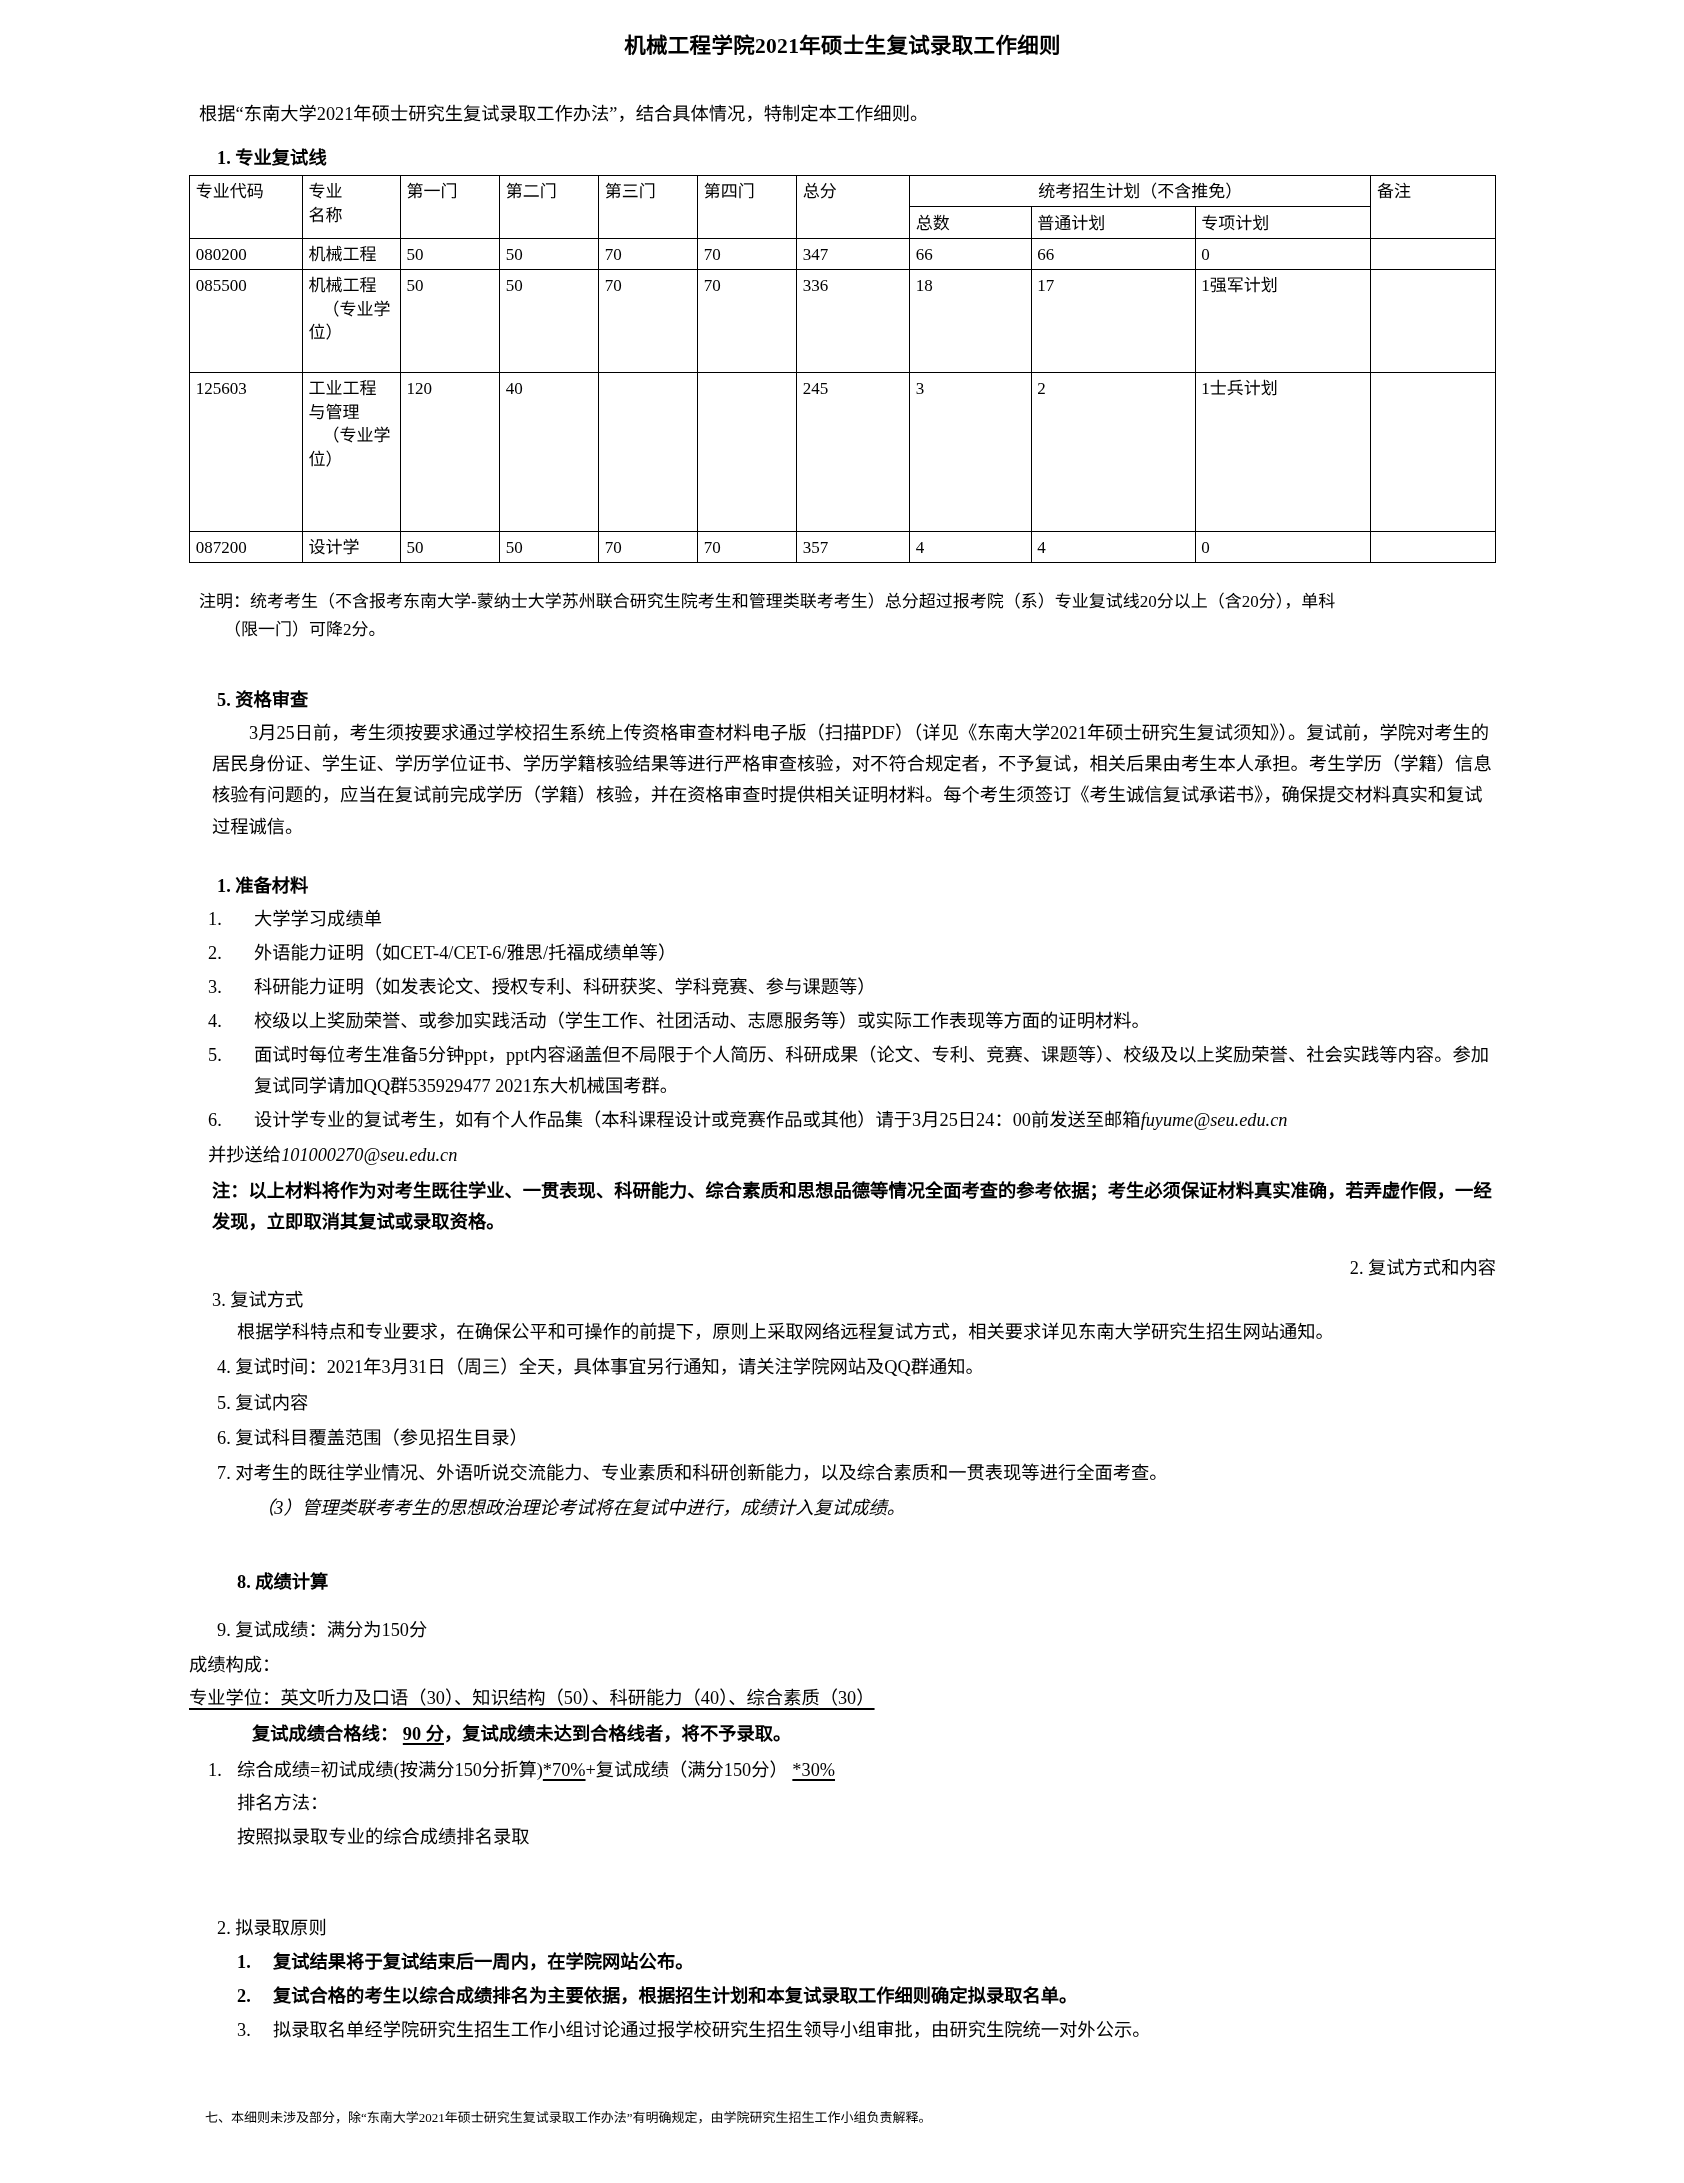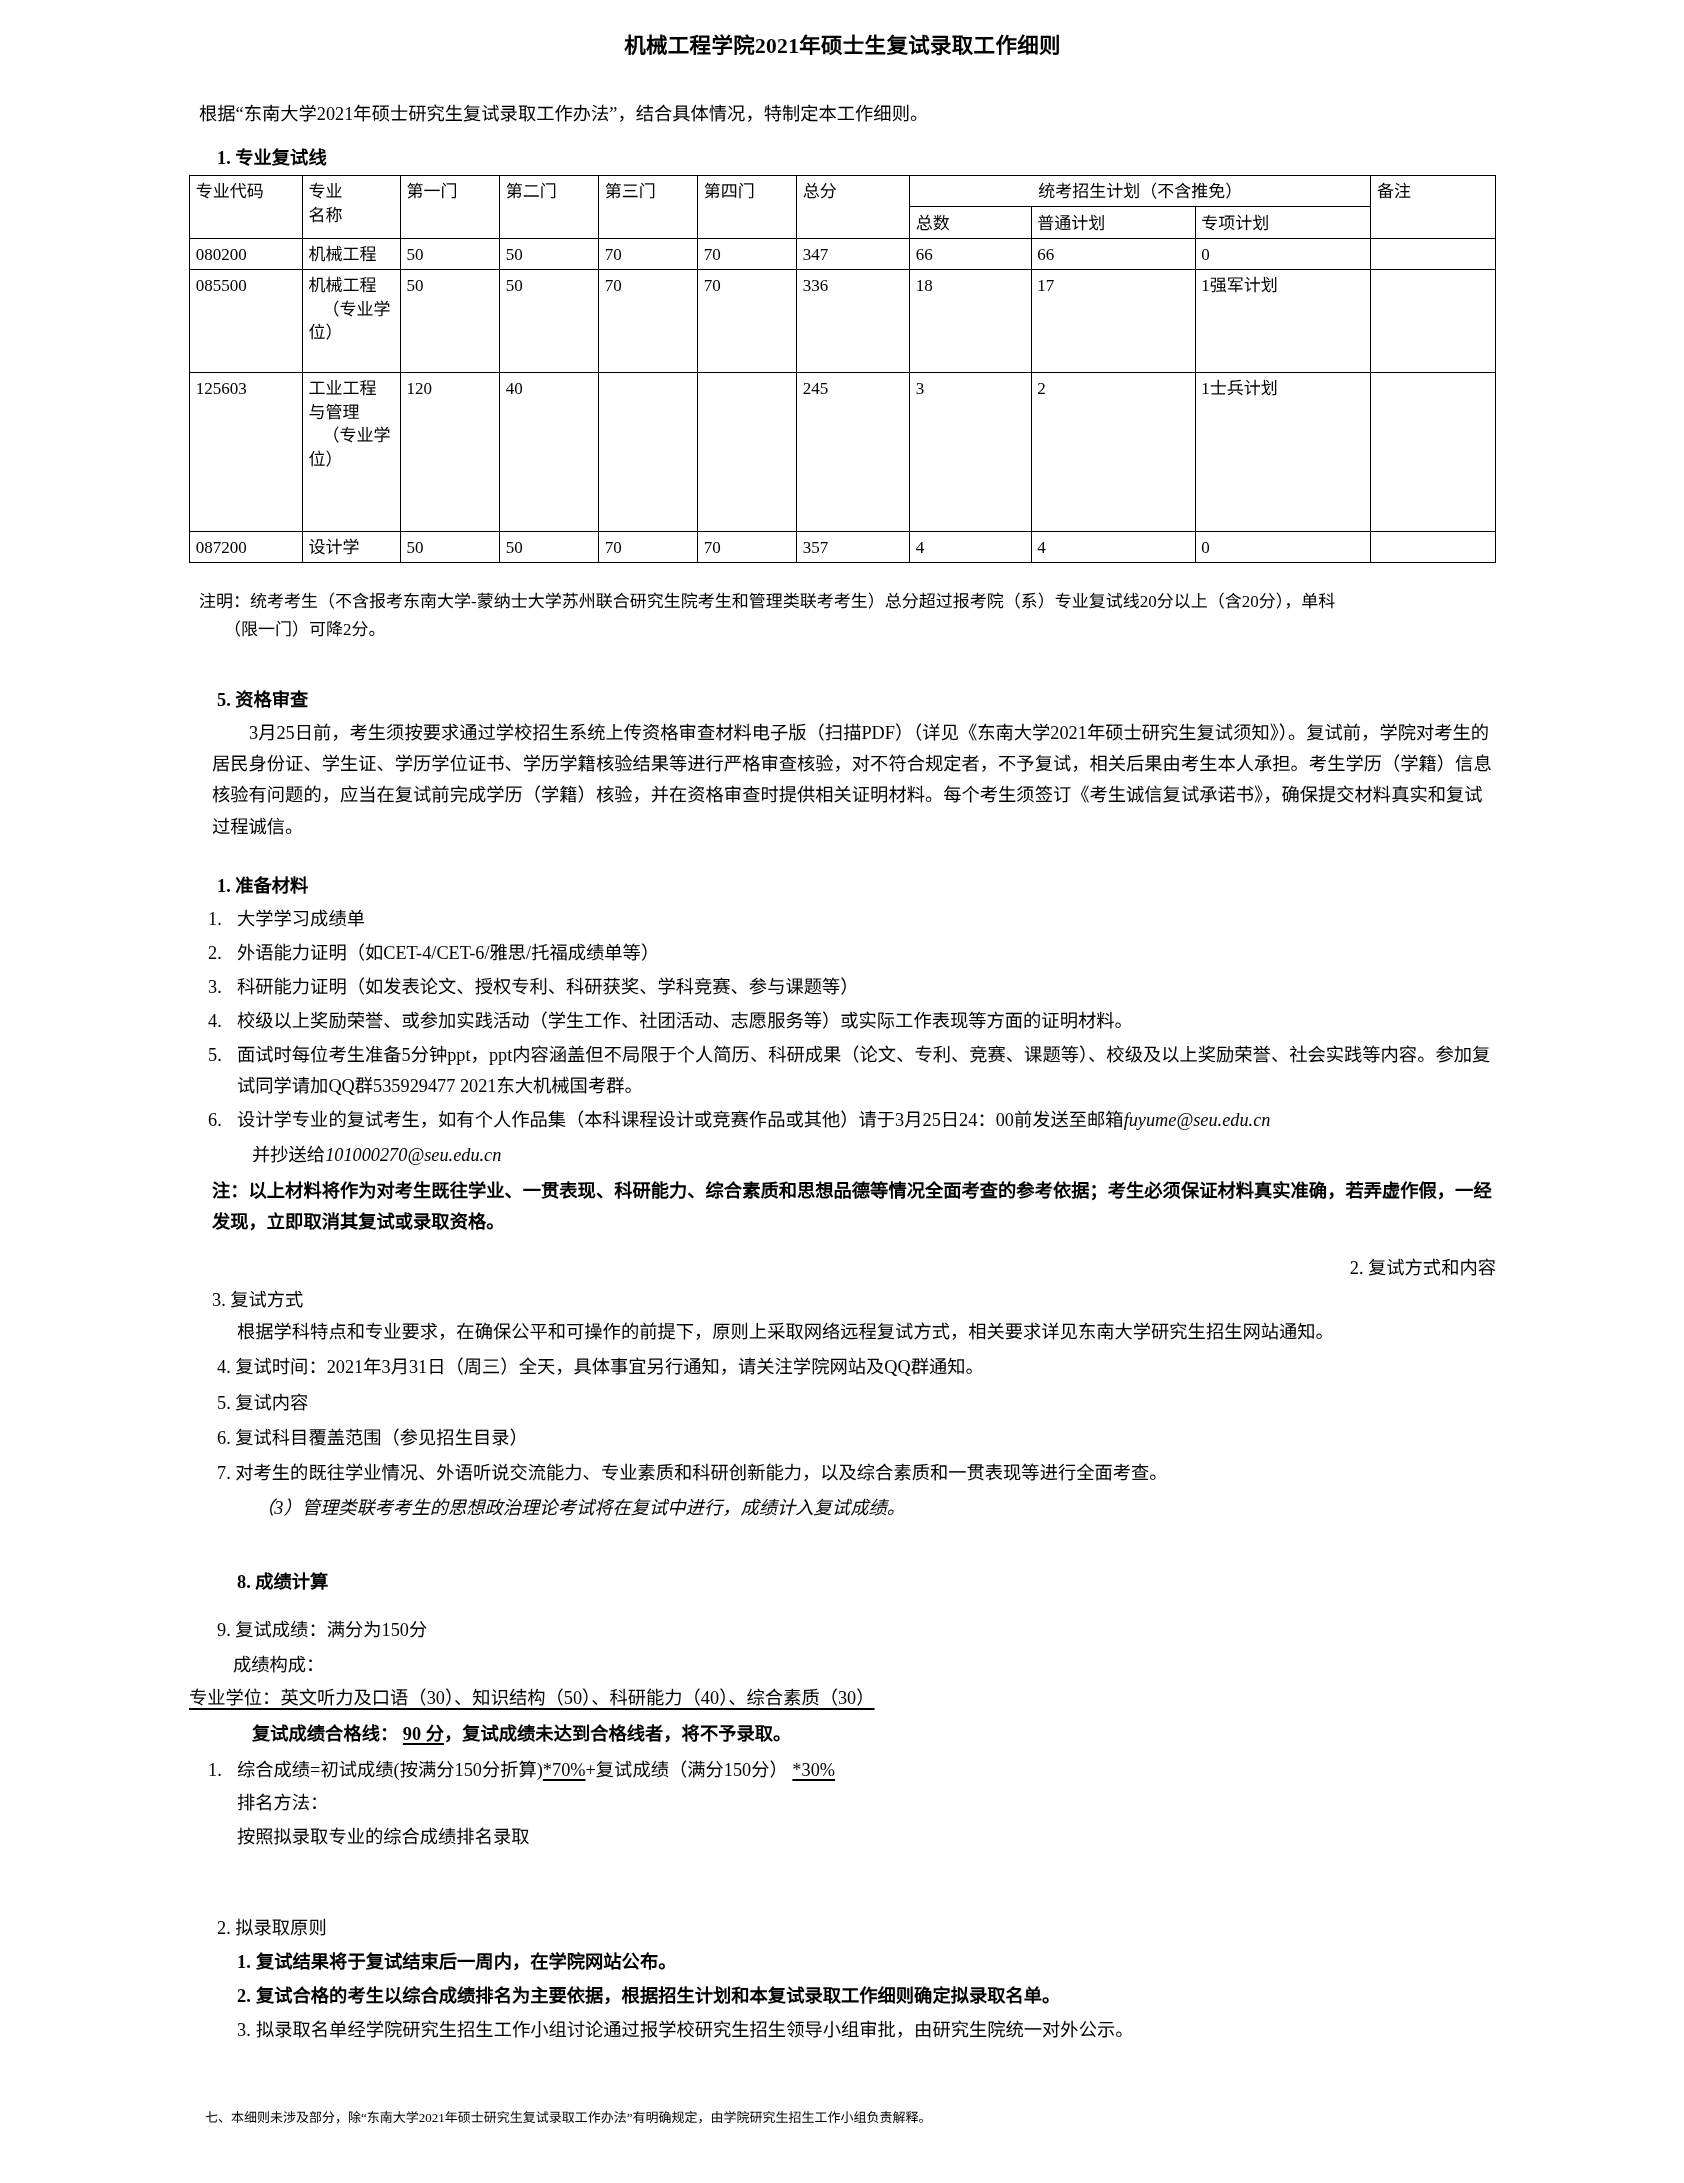--- a/index.html
+++ b/index.html
@@ -102,21 +102,20 @@
   }
   p.item-2 {
     padding-left: 28px;
   }
   p.item-3 {
     padding-left: 67px;
     font-style: italic;
   }
   p.flush {
     padding-left: 0;
-    margin-left: 44px;
   }
   p.note-b {
     padding-left: 23px;
     font-weight: bold;
   }
   .ital { font-style: italic; }
   .ul-thick {
     text-decoration: underline;
     text-decoration-thickness: 1.9px;
     text-underline-offset: 3.2px;
@@ -133,21 +132,21 @@
     position: relative;
     padding-left: 48px;
     margin: 2.5px 0 0 0;
   }
   li.num-item > .marker {
     position: absolute;
     left: 19px;
     top: 0;
   }
   li.num-item.bold-item { font-weight: bold; }
-  li.num-item .cont { display: block; }
+  li.num-item .cont { display: block; margin-left: 17px; }
 
   .heading-bold {
     font-size: 18.3px;
     font-weight: bold;
     line-height: 1.72;
     position: relative;
     padding-left: 48px;
     margin: 14px 0 0 0;
   }
 

